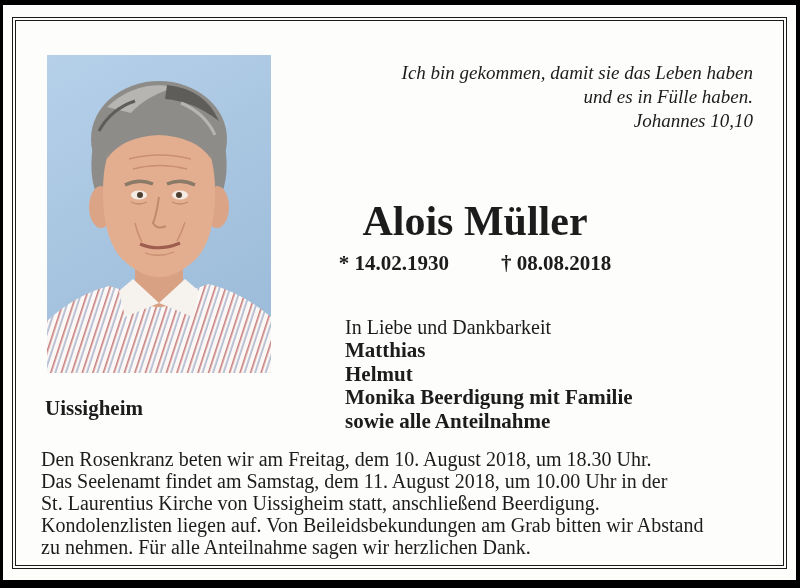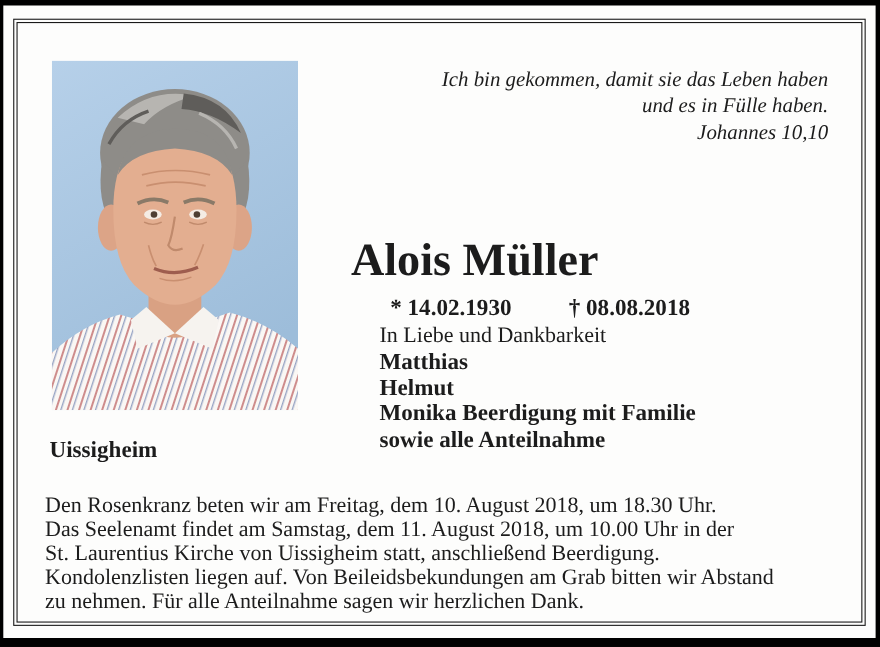--- a/index.html
+++ b/index.html
@@ -41,43 +41,42 @@
   }
   .intro-block {
     position: absolute;
     left: 312px; top: 120px;
     font-size: 20px;
     line-height: 23px;
     white-space: nowrap;
   }
   .name-block {
     position: absolute;
-    left: 316px; top: 192px;
+    left: 300px; top: 192px;
     width: 344px;
-    text-align: left;
-    margin-top: 16px;
+    text-align: center;
   }
   .deceased-name {
     font-size: 42px;
     font-weight: bold;
     line-height: 48px;
     white-space: nowrap;
   }
   .dates {
     margin-top: 6px;
     font-size: 21px;
     font-weight: bold;
     display: flex;
     justify-content: center;
     gap: 52px;
     white-space: nowrap;
   }
   .mourners-block {
     position: absolute;
-    left: 342px; top: 289px;
+    left: 342px; top: 311px;
     white-space: nowrap;
   }
   .mourners-lead {
     font-size: 20px;
     line-height: 23px;
   }
   .mourner-names {
     font-size: 21px;
     font-weight: bold;
     line-height: 23.5px;

